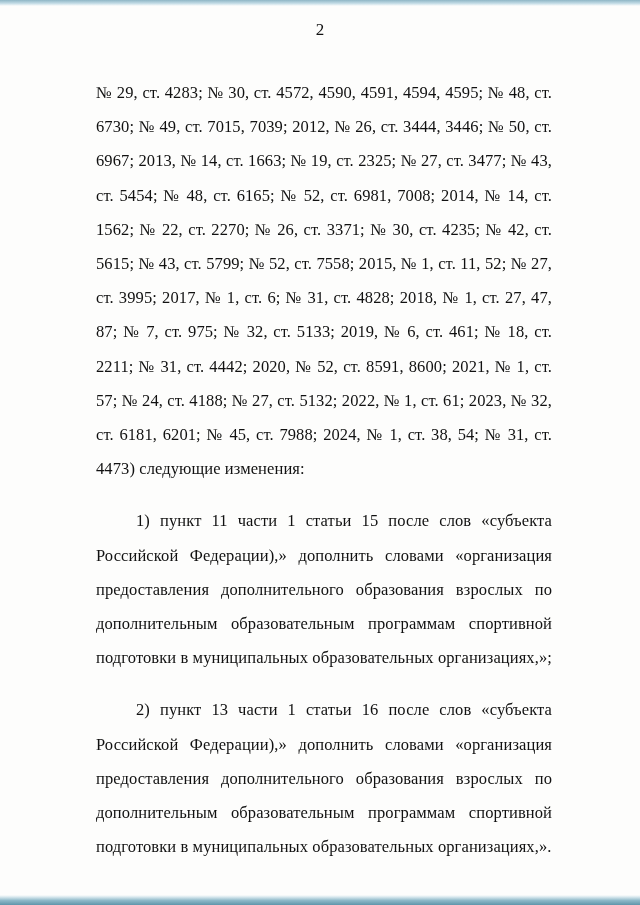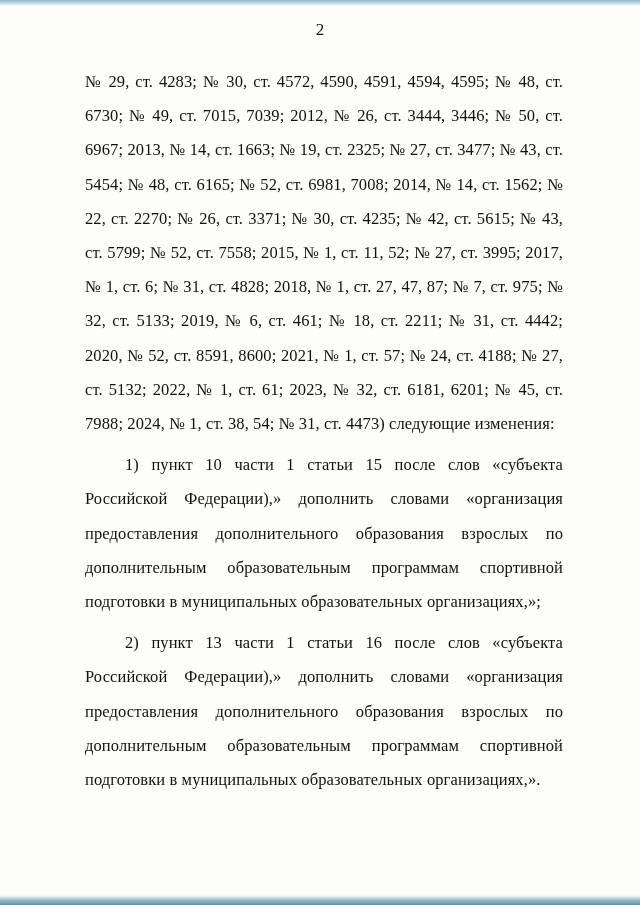--- a/index.html
+++ b/index.html
@@ -39,32 +39,32 @@
     position: absolute;
     top: 58px;
     left: 78px;
     width: 492px;
     font-size: 16.5px;
     line-height: 34.2px;
     text-align: justify;
     letter-spacing: 0.1px;
   }
   .para {
-    margin: 7px;
+    margin: 18px;
   }
   .para.indent {
     text-indent: 40px;
   }
 </style>
 </head>
 <body>
 
 <div class="scan-edge-top"></div>
 
 <div class="page-number">2</div>
 
 <div class="content">
   <p class="para">№ 29, ст. 4283; № 30, ст. 4572, 4590, 4591, 4594, 4595; № 48, ст. 6730; № 49, ст. 7015, 7039; 2012, № 26, ст. 3444, 3446; № 50, ст. 6967; 2013, № 14, ст. 1663; № 19, ст. 2325; № 27, ст. 3477; № 43, ст. 5454; № 48, ст. 6165; № 52, ст. 6981, 7008; 2014, № 14, ст. 1562; № 22, ст. 2270; № 26, ст. 3371; № 30, ст. 4235; № 42, ст. 5615; № 43, ст. 5799; № 52, ст. 7558; 2015, № 1, ст. 11, 52; № 27, ст. 3995; 2017, № 1, ст. 6; № 31, ст. 4828; 2018, № 1, ст. 27, 47, 87; № 7, ст. 975; № 32, ст. 5133; 2019, № 6, ст. 461; № 18, ст. 2211; № 31, ст. 4442; 2020, № 52, ст. 8591, 8600; 2021, № 1, ст. 57; № 24, ст. 4188; № 27, ст. 5132; 2022, № 1, ст. 61; 2023, № 32, ст. 6181, 6201; № 45, ст. 7988; 2024, № 1, ст. 38, 54; № 31, ст. 4473) следующие изменения:</p>
-  <p class="para indent">1) пункт 10 части 1 статьи 15 после слов «субъекта Российской Федерации),» дополнить словами «организация предоставления дополнительного образования взрослых по дополнительным образовательным программам спортивной подготовки в муниципальных образовательных организациях,»;</p>
+  <p class="para indent">1) пункт 11 части 1 статьи 15 после слов «субъекта Российской Федерации),» дополнить словами «организация предоставления дополнительного образования взрослых по дополнительным образовательным программам спортивной подготовки в муниципальных образовательных организациях,»;</p>
   <p class="para indent">2) пункт 13 части 1 статьи 16 после слов «субъекта Российской Федерации),» дополнить словами «организация предоставления дополнительного образования взрослых по дополнительным образовательным программам спортивной подготовки в муниципальных образовательных организациях,».</p>
 </div>
 
 <div class="scan-edge-bottom"></div>
 
 </body></html>

